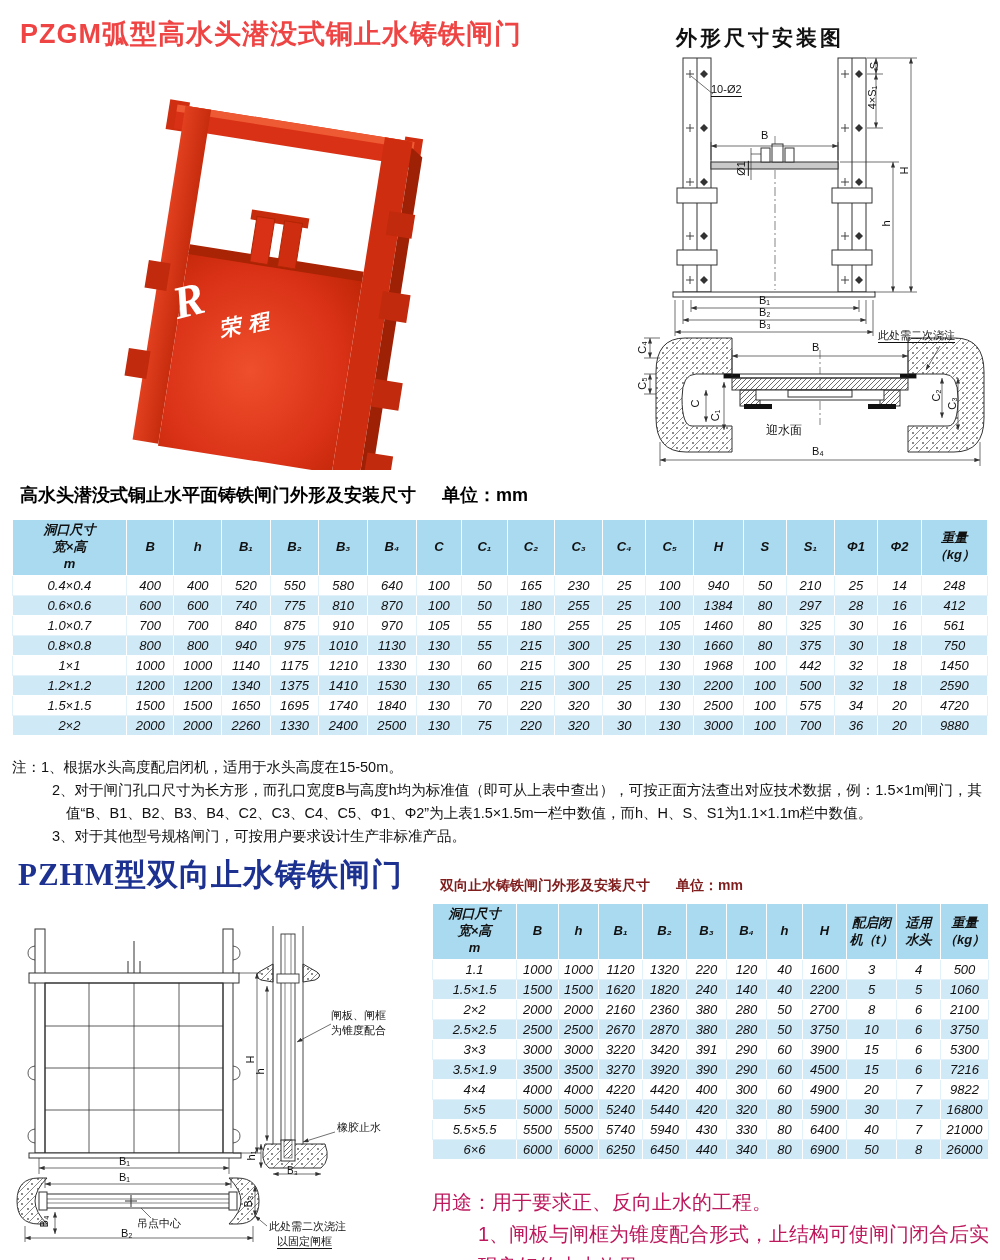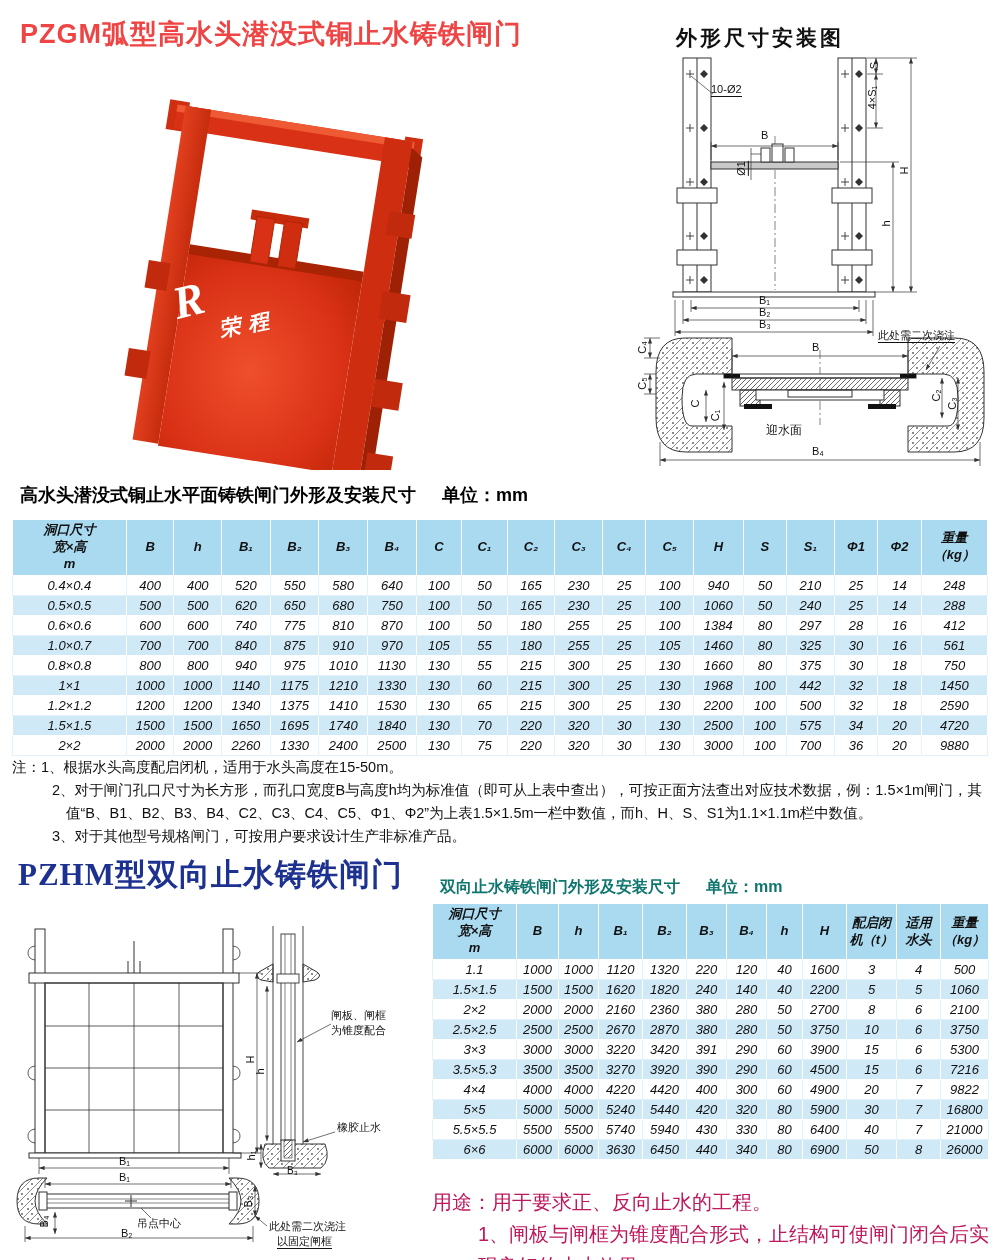--- a/index.html
+++ b/index.html
@@ -6,21 +6,21 @@
   html,body{background:#fff;}
   body{width:1000px;height:1260px;position:relative;overflow:hidden;
        font-family:"Liberation Sans",sans-serif;color:#111;}
 
   
   .h1{position:absolute;left:20px;top:16px;font-size:27px;font-weight:bold;color:#ef4444;letter-spacing:1px;}
   .dh{position:absolute;left:676px;top:24px;font-size:21px;font-weight:bold;color:#111;letter-spacing:3px;}
   .cap1{position:absolute;left:20px;top:483px;font-size:18px;font-weight:bold;color:#000;}
   .cap1 .unit,.cap2 .unit{margin-left:26px;font-weight:bold;text-align:right;}
   .h2{position:absolute;left:18px;top:854px;font-family:"Liberation Serif",serif;font-size:31px;font-weight:bold;color:#1d3190;letter-spacing:1px;}
-  .cap2{position:absolute;left:440px;top:877px;font-size:16px;font-weight:bold;color:#0f766e;}
+  .cap2{position:absolute;left:440px;top:877px;font-size:14px;font-weight:bold;color:#7f1d1d;}
 
   
   #photo{position:absolute;left:55px;top:70px;width:390px;height:400px;}
   .logo-r{position:absolute;left:118px;top:204px;font:italic bold 46px "Liberation Serif",serif;color:#fff;transform:rotate(-14deg);}
   .logo-cn{position:absolute;left:164px;top:240px;font:italic bold 21px "Liberation Serif",serif;color:#fff;letter-spacing:8px;transform:rotate(-10deg);}
 
   
   #d1{position:absolute;left:655px;top:50px;width:335px;height:295px;}
   #d2{position:absolute;left:640px;top:330px;width:360px;height:145px;}
   #d3{position:absolute;left:15px;top:916px;width:410px;height:345px;}
@@ -268,41 +268,20 @@
           <td>25</td>
           <td>100</td>
           <td>940</td>
           <td>50</td>
           <td>210</td>
           <td>25</td>
           <td>14</td>
           <td>248</td>
         </tr>
         <tr>
-          <td>0.5×0.5</td>
-          <td>500</td>
-          <td>500</td>
-          <td>620</td>
-          <td>650</td>
-          <td>680</td>
-          <td>750</td>
-          <td>100</td>
-          <td>50</td>
-          <td>165</td>
-          <td>230</td>
-          <td>25</td>
-          <td>100</td>
-          <td>1060</td>
-          <td>50</td>
-          <td>240</td>
-          <td>25</td>
-          <td>14</td>
-          <td>288</td>
-        </tr>
-        <tr>
           <td>0.6×0.6</td>
           <td>600</td>
           <td>600</td>
           <td>740</td>
           <td>775</td>
           <td>810</td>
           <td>870</td>
           <td>100</td>
           <td>50</td>
           <td>180</td>
@@ -640,21 +619,21 @@
           <td>3420</td>
           <td>391</td>
           <td>290</td>
           <td>60</td>
           <td>3900</td>
           <td>15</td>
           <td>6</td>
           <td>5300</td>
         </tr>
         <tr>
-          <td>3.5×5.3</td>
+          <td>3.5×1.9</td>
           <td>3500</td>
           <td>3500</td>
           <td>3270</td>
           <td>3920</td>
           <td>390</td>
           <td>290</td>
           <td>60</td>
           <td>4500</td>
           <td>15</td>
           <td>6</td>
@@ -699,21 +678,21 @@
           <td>80</td>
           <td>6400</td>
           <td>40</td>
           <td>7</td>
           <td>21000</td>
         </tr>
         <tr>
           <td>6×6</td>
           <td>6000</td>
           <td>6000</td>
-          <td>3630</td>
+          <td>6250</td>
           <td>6450</td>
           <td>440</td>
           <td>340</td>
           <td>80</td>
           <td>6900</td>
           <td>50</td>
           <td>8</td>
           <td>26000</td>
         </tr>
       </tbody>

